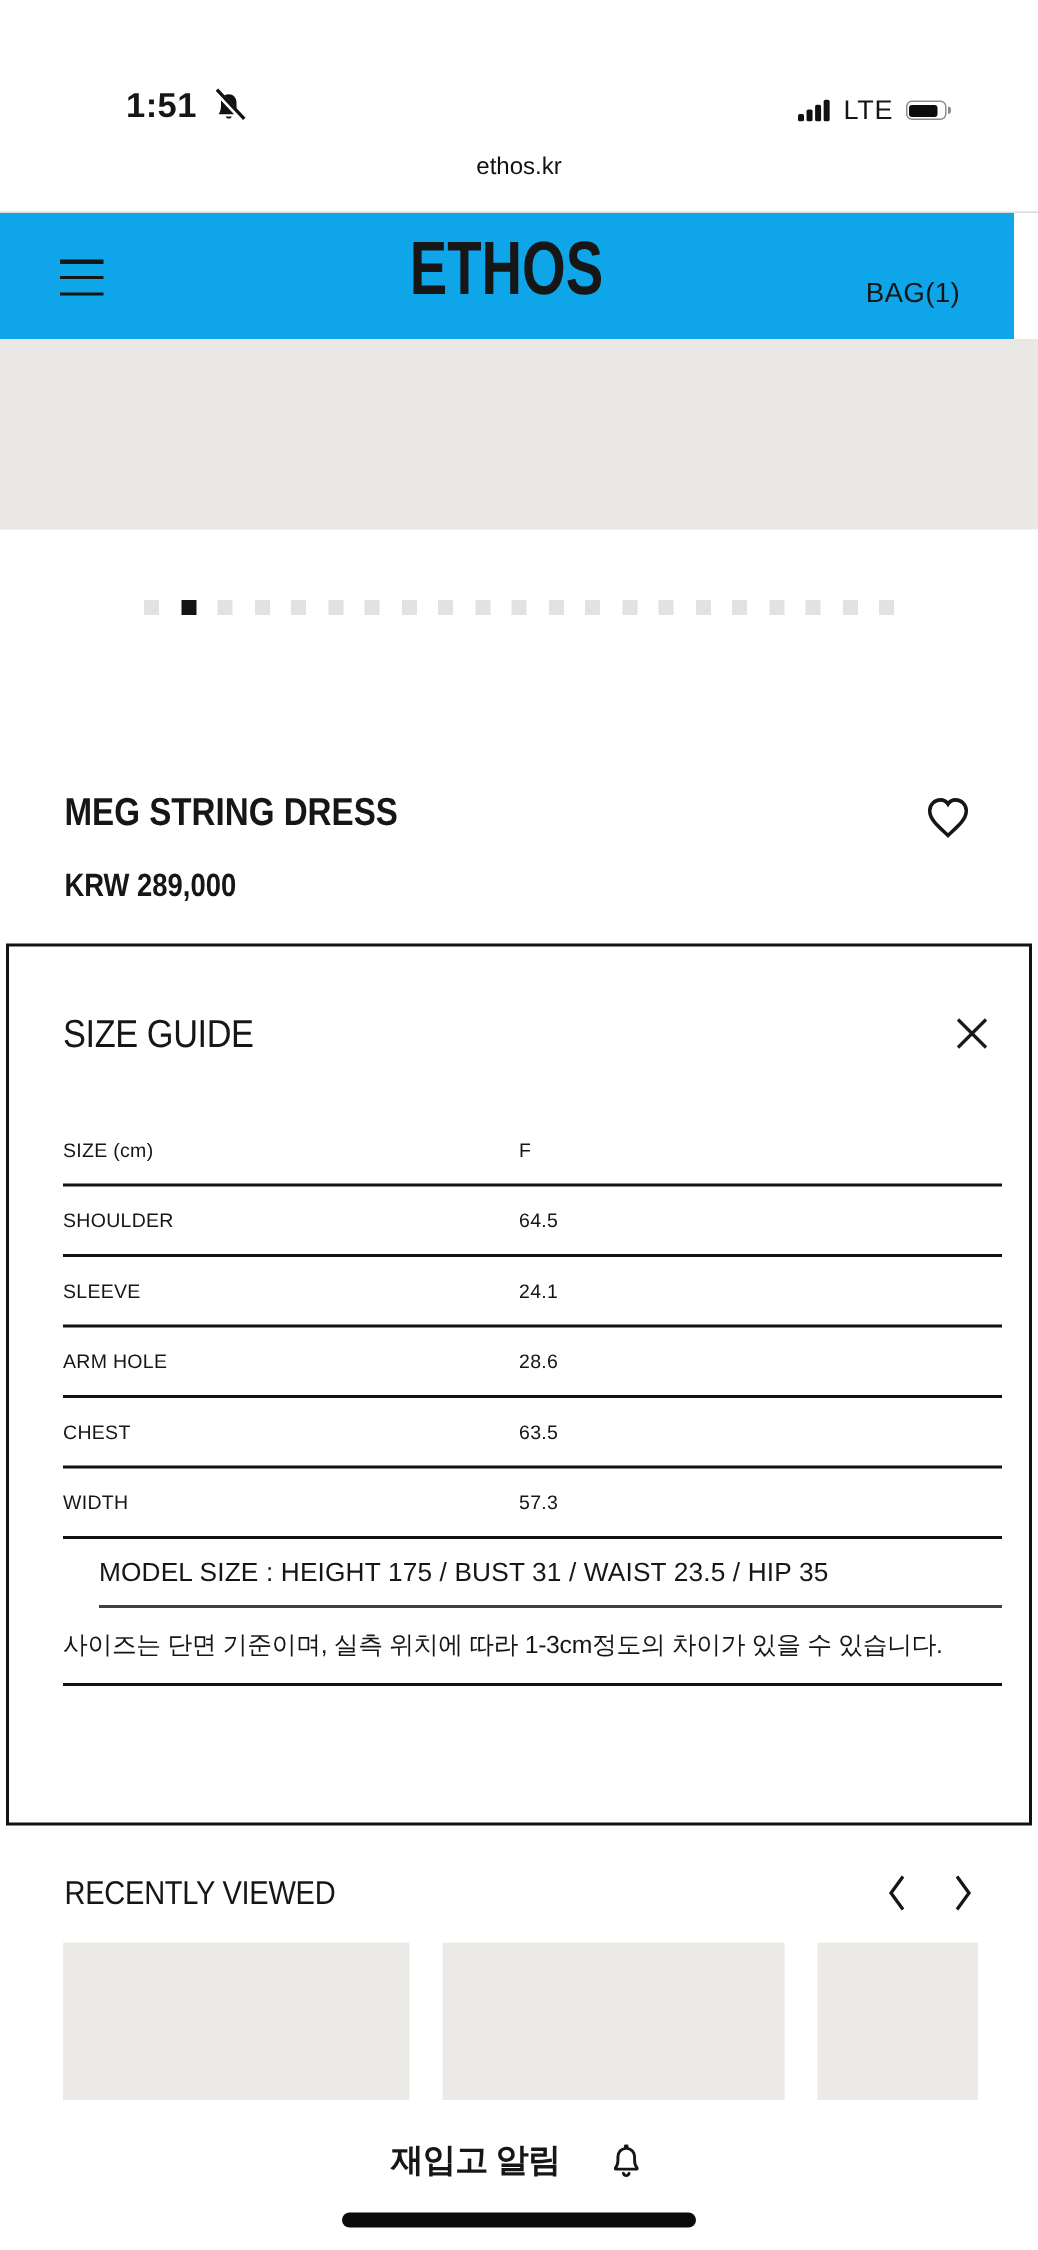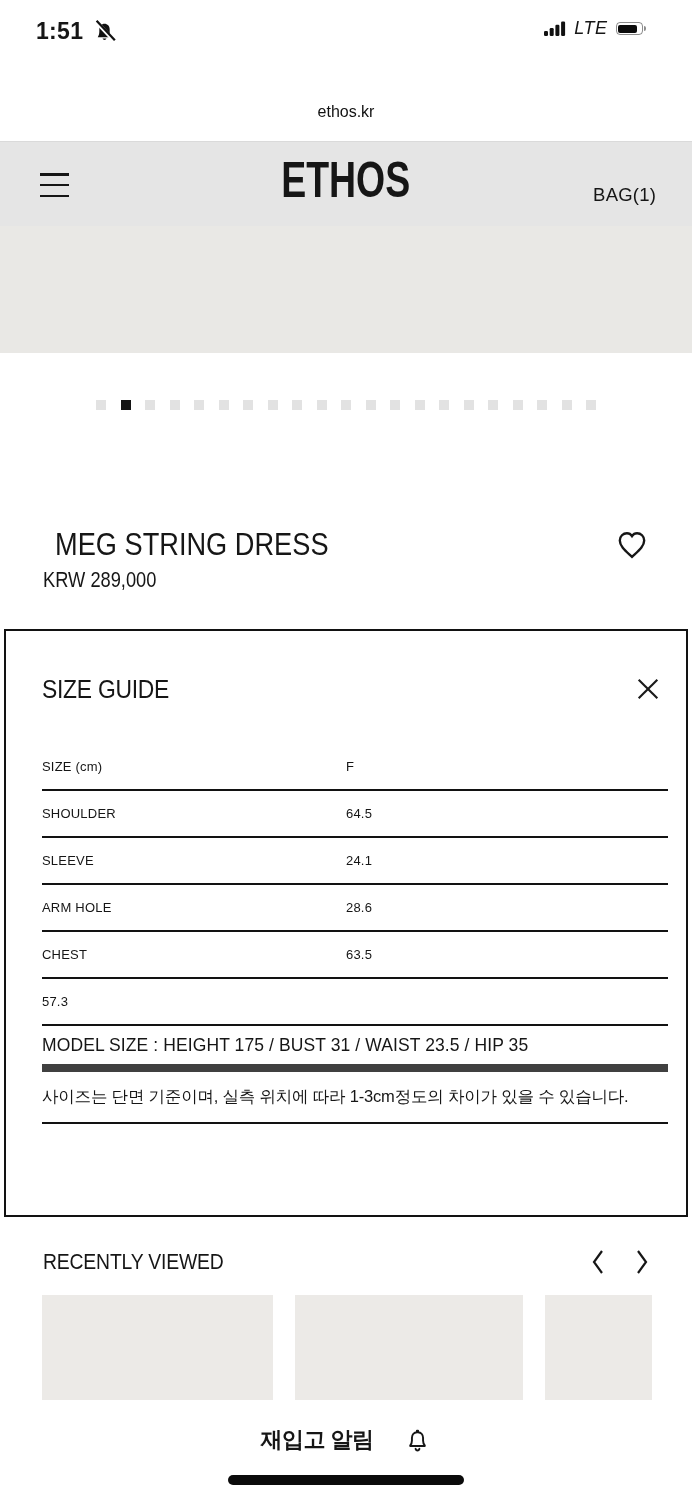--- a/index.html
+++ b/index.html
@@ -4,80 +4,80 @@
 <style>
   * { margin:0; padding:0; box-sizing:border-box; }
   html,body { background:#fff; }
   .screen {
     position:relative; width:692px; height:1500px; margin:0 auto;
     background:#fff; overflow:hidden; color:#161616;
     font-family:"Liberation Sans","DejaVu Sans",sans-serif;
     -webkit-font-smoothing:antialiased;
   }
   
-  .status-bar { position:absolute; top:0; left:0; right:4px; height:84px;
-    display:flex; align-items:flex-start; justify-content:space-between;
-    padding:18px 42px 0 36px; }
+  .status-bar { position:absolute; top:0; left:0; right:16px; height:84px;
+    display:flex; align-items:flex-end; justify-content:space-between;
+    padding:18px 42px 0 84px; }
   .status-left { display:flex; align-items:center; gap:8px; }
   .time { font-size:23px; font-weight:700; letter-spacing:.3px; }
-  .status-right { display:flex; align-items:center; gap:8px;font-style:italic; }
+  .status-right { display:flex; align-items:center; gap:8px; }
   .lte { font-size:18px; letter-spacing:.5px; }
   .battery { display:flex; align-items:center; }
   .battery-body { position:relative; width:27px; height:13px;
     border:1.5px solid rgba(0,0,0,.45); border-radius:4px; }
   .battery-fill { position:absolute; left:1.5px; top:1.5px; bottom:1.5px;
     width:76%; background:#0c0c0c; border-radius:2px; }
   .battery-nub { width:2.5px; height:5px; background:rgba(0,0,0,.45);
     border-radius:0 2px 2px 0; margin-left:1px; }
   
   .url-bar { position:absolute; top:103px; left:0; right:0;
     text-align:center; font-size:16px; color:#111; }
   .header-divider { position:absolute; top:141px; left:0; right:0;
     height:1px; background:#dadada; }
   
-  .site-header { position:absolute; top:142px; left:0; right:0; height:84px; background:#e5e5e5; }
+  .site-header { position:absolute; top:142px; left:0; right:16px; height:84px; background:#0ea5e9; }
   .hamburger { position:absolute; left:40px; top:29px; width:29px; height:28px;
     display:flex; flex-direction:column; justify-content:space-between;
     padding:2px 0; background:none; border:none; cursor:pointer; }
   .hamburger span { display:block; height:2.5px; background:#161616; }
   .logo { position:absolute; left:0; right:0; top:14px; text-align:center;
     font-size:48px; font-weight:700; line-height:1; cursor:pointer; }
   .logo .squeeze { display:inline-block; transform:scaleX(.78) scaleY(1.05); transform-origin:center; letter-spacing:0; }
   .bag { position:absolute; right:36px; top:42px; font-size:18.5px;
     background:none; border:none; color:#161616; cursor:pointer;
     font-family:inherit; letter-spacing:.2px; }
   
   .hero { position:absolute; top:226px; left:0; right:0; height:127px; background:var(--hero-bg,#E9E8E5); }
   
   .dots { position:absolute; top:400px; left:0; right:0;
     display:flex; justify-content:center; gap:14.5px; }
   .dot { width:10px; height:10px; background:var(--dot-inactive,#E2E2E2); cursor:pointer; }
   .dot.active { background:#141414; }
   
   .product-row { position:absolute; top:527px; left:43px; right:40px;
     display:flex; justify-content:space-between; align-items:flex-start; }
-  .product-name { font-size:32px; font-weight:400; line-height:1.1;margin-left:12px; }
+  .product-name { font-size:26px; font-weight:700; line-height:1.1; }
   .product-name .squeeze, .product-price .squeeze, .modal-title .squeeze,
   .recent-title .squeeze { display:inline-block; transform:scaleX(.85); transform-origin:left center; }
-  .product-price { margin-top:6px; font-size:21.5px; font-weight:400; }
+  .product-price { margin-top:22px; font-size:21.5px; font-weight:700; }
   .heart-btn { background:none; border:none; cursor:pointer; padding:0; margin-top:-2px; }
   
   .modal { position:absolute; left:4px; top:629px; width:684px; height:588px;
     border:2px solid #121212; background:#fff; padding:0 18px 0 36px; }
   .modal-head { display:flex; justify-content:space-between; align-items:center;
     padding-top:42px; height:74px; }
   .modal-title { font-size:26px; font-weight:400; letter-spacing:-.3px; }
   .modal-title .squeeze { transform:scaleX(.88); }
   .close-btn { background:none; border:none; cursor:pointer; padding:0; margin-right:4px; }
   .size-table { margin-top:39px; }
   .srow { display:flex; align-items:center; height:47px;
     border-bottom:2px solid #121212; font-size:13px; letter-spacing:.2px; }
   .srow .slabel { width:304px; }
   .model-row { display:flex; align-items:center; height:46px;
-    border-bottom:8px solid #404040; font-size:17.5px; letter-spacing:.1px; }
+    border-bottom:2px solid #404040; font-size:17.5px; letter-spacing:.1px;margin-left:24px; }
   .note-row { display:flex; align-items:center; height:52px;
     border-bottom:2px solid #121212; font-size:16.5px; letter-spacing:-.2px; }
   
   .recently-row { position:absolute; top:1248px; left:43px; right:40px;
     display:flex; justify-content:space-between; align-items:center; }
   .recent-title { font-size:22px; font-weight:400; letter-spacing:-.2px; }
   .recent-title .squeeze { transform:scaleX(.88); }
   .arrows { display:flex; gap:24px; }
   .arrow-btn { background:none; border:none; cursor:pointer; padding:0 2px; }
   .thumbs { position:absolute; top:1295px; left:0; right:0; height:105px; overflow:hidden; }
@@ -212,20 +212,21 @@
         </div>
         <div class="srow">
           <span class="slabel">ARM HOLE</span>
           <span class="svalue">28.6</span>
         </div>
         <div class="srow">
           <span class="slabel">CHEST</span>
           <span class="svalue">63.5</span>
         </div>
         <div class="srow">
+          <span class="slabel">WIDTH</span>
           <span class="svalue">57.3</span>
         </div>
       </div>
     <div class="model-row">MODEL SIZE : HEIGHT 175 / BUST 31 / WAIST 23.5 / HIP 35</div>
     <div class="note-row">사이즈는 단면 기준이며, 실측 위치에 따라 1-3cm정도의 차이가 있을 수 있습니다.</div>
   </section>
 
   <div class="recently-row">
     <h3 class="recent-title"><span class="squeeze">RECENTLY VIEWED</span></h3>
     <div class="arrows">

